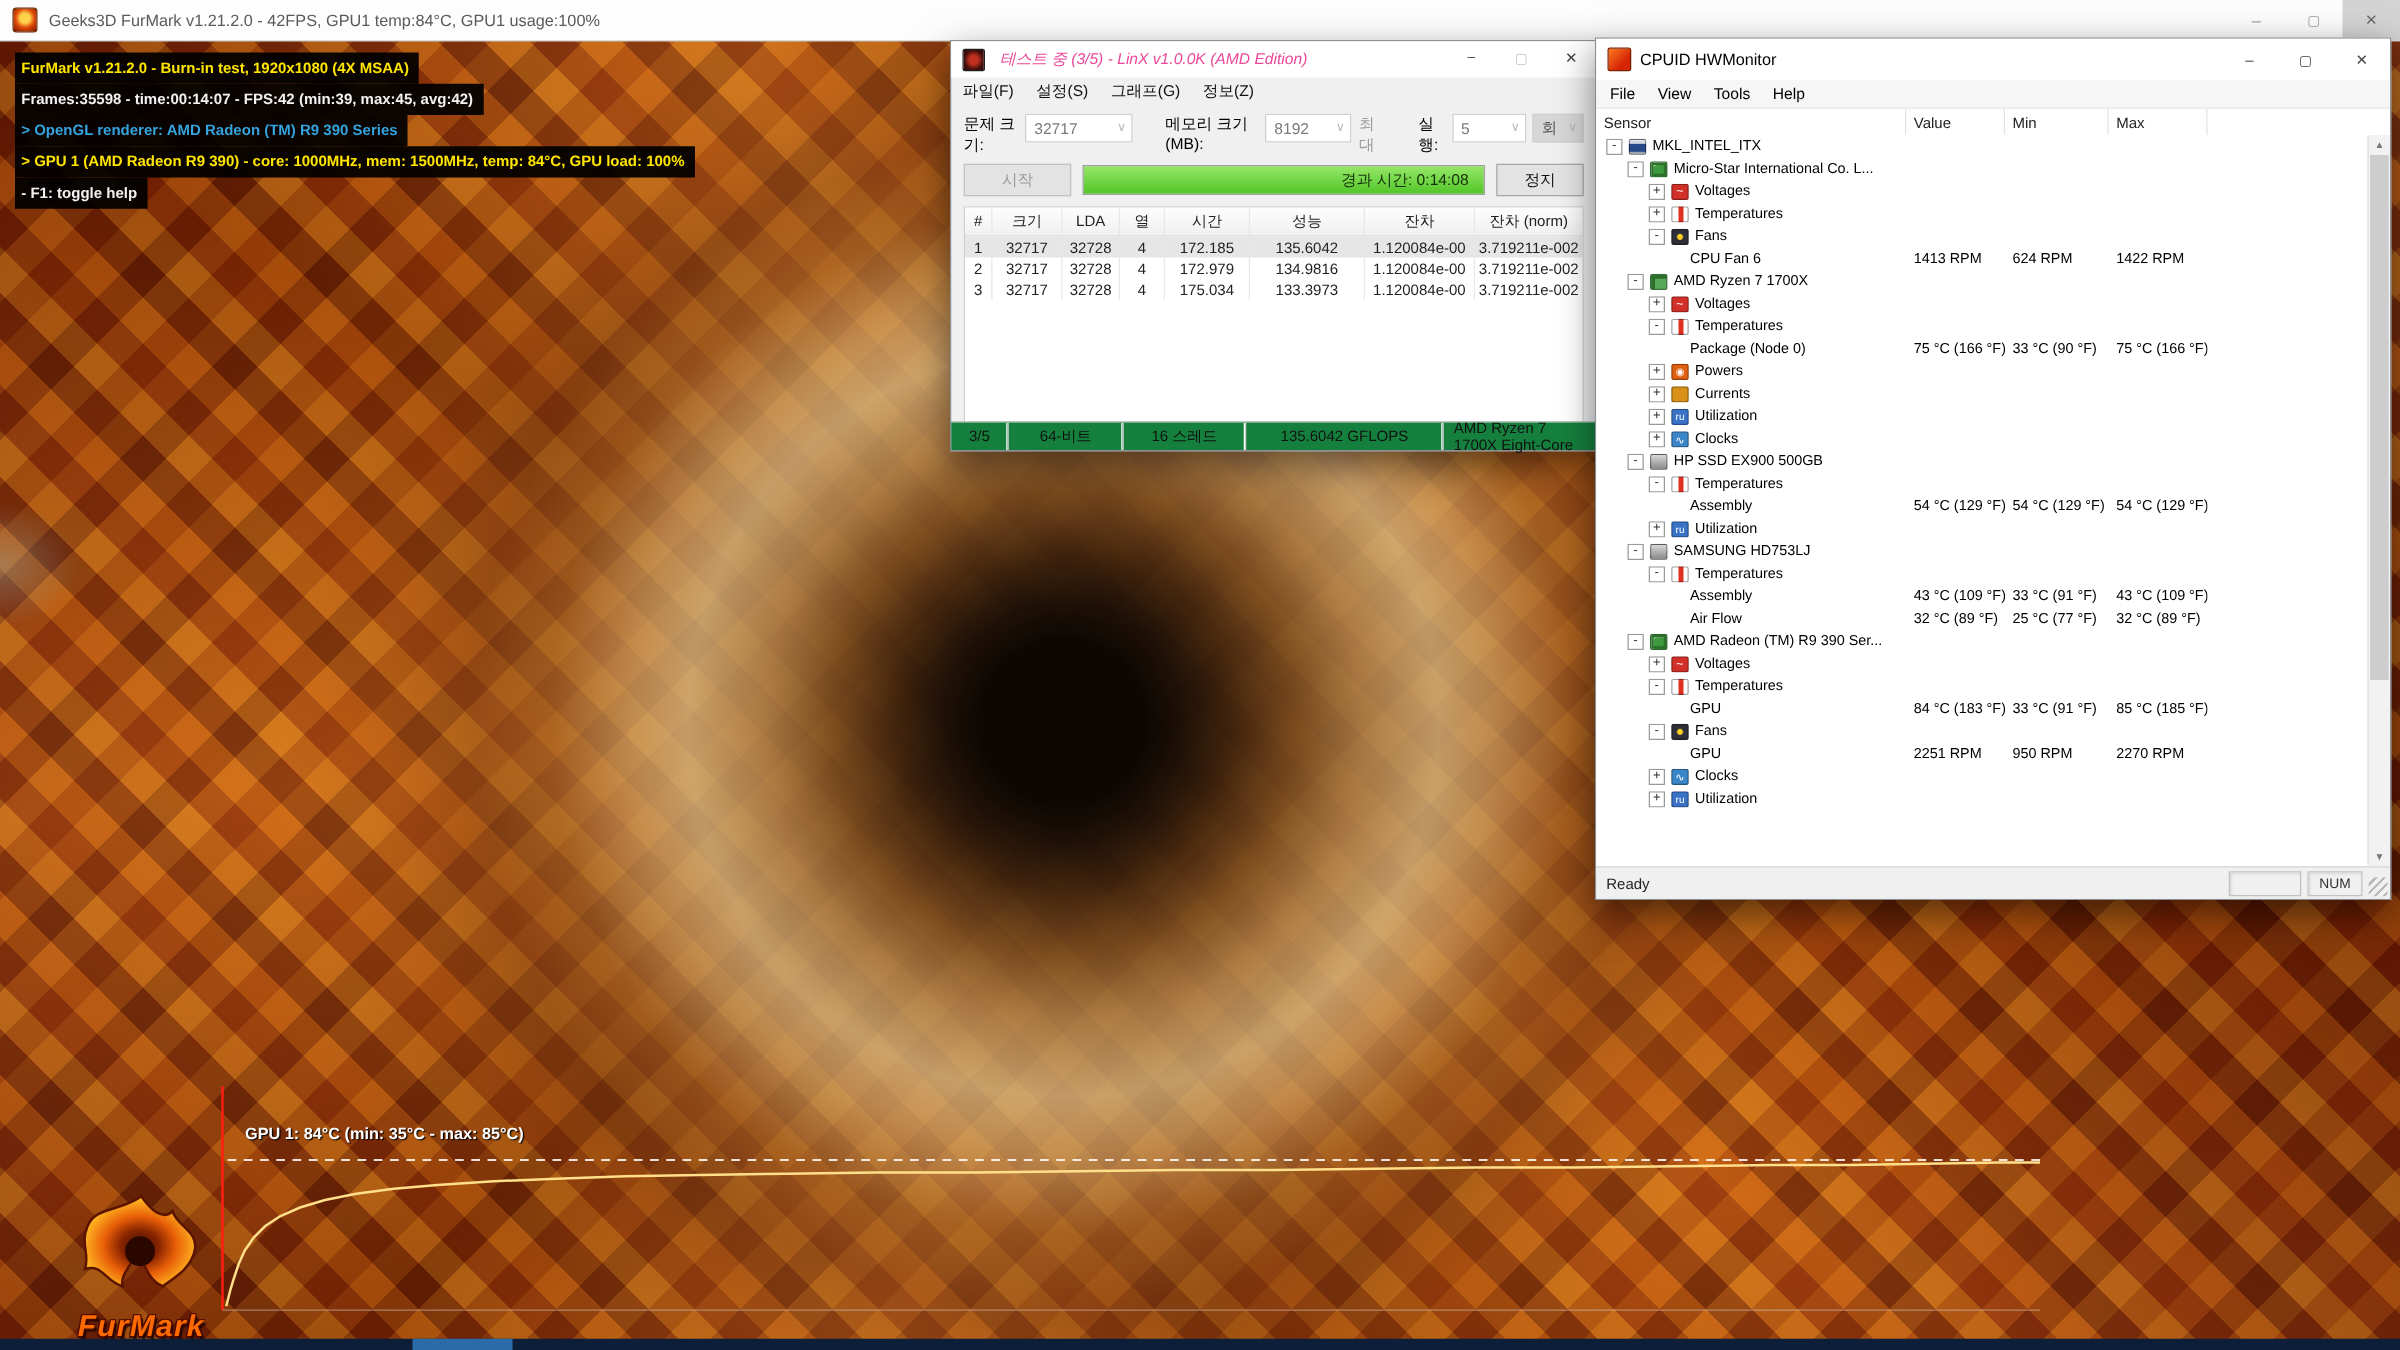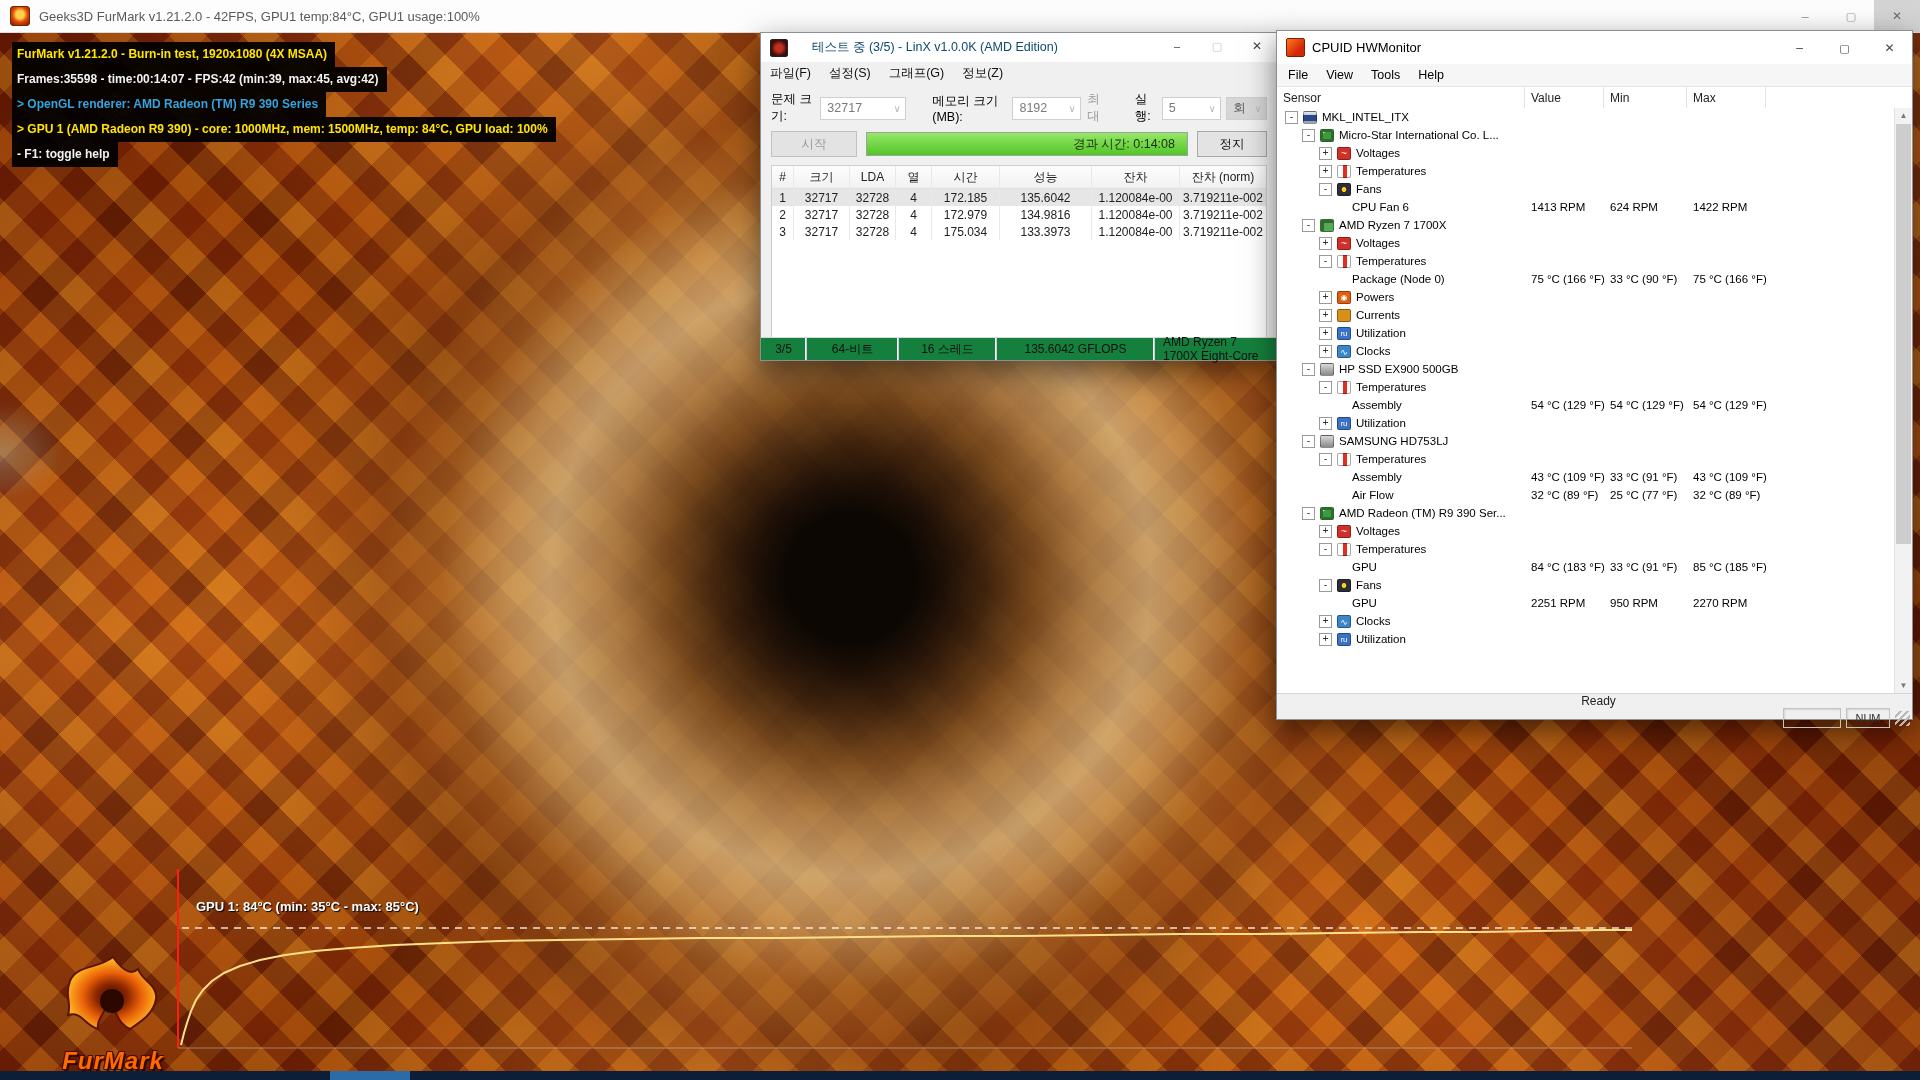--- a/index.html
+++ b/index.html
@@ -49,32 +49,32 @@
   .fur-logo-text{font-size:24px;font-weight:bold;font-style:italic;color:#ff6a00;letter-spacing:1px;
     text-shadow:-1px -1px 0 #4a0c00,1px -1px 0 #4a0c00,-1px 1px 0 #4a0c00,2px 2px 1px #2a0600;}
 
   .taskbar-sliver{position:absolute;left:0;bottom:0;right:0;height:9px;background:#0d1e38;z-index:6;}
   .taskbar-accent{position:absolute;left:330px;top:0;width:80px;height:9px;background:#2a6ba8;}
 
   
   .appwin{position:absolute;background:#f0f0f0;border:1px solid #8a9096;
     box-shadow:0 10px 28px rgba(0,0,0,.5);z-index:10;}
   .wtitle{height:29px;background:#fff;display:flex;align-items:center;}
-  .wtitle .ttl{font-size:12.5px;color:#0c4a6e;margin-left:24px;white-space:nowrap;}
+  .wtitle .ttl{font-size:12.5px;color:#ec4899;margin-left:12px;white-space:nowrap;font-style:italic;}
   .menubar{display:flex;align-items:center;font-size:12.5px;color:#111;}
   .menu-item{padding:3px 9px;}
 
   
   .linx{left:760px;top:32px;width:516px;height:327px;}
   .lx-icon{width:16px;height:16px;margin-left:9px;border-radius:2px;
     background:radial-gradient(circle at 50% 50%,#c03020 0 30%,#3a0d0a 70%);border:1px solid #222;}
   .lx-btn{width:40px;height:29px;display:flex;align-items:center;justify-content:center;
     color:#444;font-size:11px;}
   .lx-btn.dim{color:#c0c0c0;}
-  .lx-fields{display:flex;align-items:center;padding:6px 10px 3px;font-size:12.5px;color:#000;}
+  .lx-fields{display:flex;padding:6px 10px 3px;font-size:12.5px;color:#000;}
   .lx-combo{height:21px;background:#fff;border:1px solid #cfcfcf;display:flex;align-items:center;
     padding-left:6px;color:#7a7a7a;font-size:12.5px;margin-left:5px;}
   .lx-combo .chev{margin-left:auto;width:16px;text-align:center;color:#b8b8b8;font-size:10px;}
   .lx-combo.gray{background:#d6d6d6;color:#555;}
   .lbl-dim{color:#9a9a9a;margin-left:6px;}
   .lx-btnrow{display:flex;align-items:center;padding:3px 10px 5px;gap:9px;}
   .lx-start{width:84px;height:24px;background:#e3e3e3;border:1px solid #c2c2c2;color:#9a9a9a;
     font-size:12.5px;display:flex;align-items:center;justify-content:center;}
   .lx-progress{flex:1;height:24px;border:1px solid #9aa49a;box-sizing:border-box;
     background:linear-gradient(#96e768,#52c628);display:flex;align-items:center;
@@ -141,21 +141,21 @@
   .ic-clock{background:#3a86c8;}
   .ic-clock::after{content:"∿";color:#fff;font-size:9px;display:block;text-align:center;line-height:12px;}
   .ic-disk{background:linear-gradient(#d8d8d8,#8a8a8a);}
   .hw-scroll{position:absolute;top:77px;right:0;width:17px;bottom:26px;background:#f2f2f2;
     border-left:1px solid #e2e2e2;}
   .hw-sarrow{height:15px;display:flex;align-items:center;justify-content:center;color:#777;font-size:8px;}
   .hw-thumb{position:absolute;top:16px;left:1px;right:1px;height:420px;background:#cdcdcd;}
   .hw-sarrow.dn{position:absolute;bottom:0;left:0;right:0;}
   .hw-status{position:absolute;left:0;right:0;bottom:0;height:26px;background:#f0f0f0;
     border-top:1px solid #d5d5d5;display:flex;align-items:center;font-size:12px;color:#222;
-    padding-left:8px;box-sizing:border-box;flex-direction:column;}
+    padding-left:8px;box-sizing:border-box;}
   .hw-sb-box{height:18px;border:1px solid #c2c2c2;box-shadow:inset 1px 1px 2px rgba(0,0,0,.12);
     display:flex;align-items:center;justify-content:center;font-size:11px;color:#333;margin-right:5px;}
   .hw-grip{width:15px;height:15px;margin:auto 2px 2px 0;align-self:flex-end;
     background:repeating-linear-gradient(135deg,transparent 0 3px,#b8b8b8 3px 5px);}
 </style>
 </head>
 <body>
 
 <div class="screen">
 

